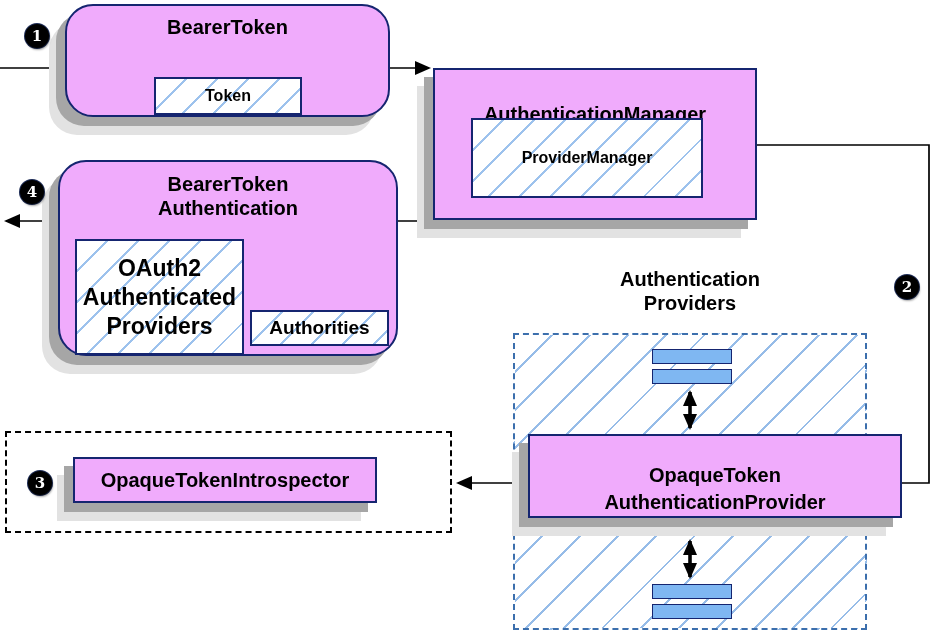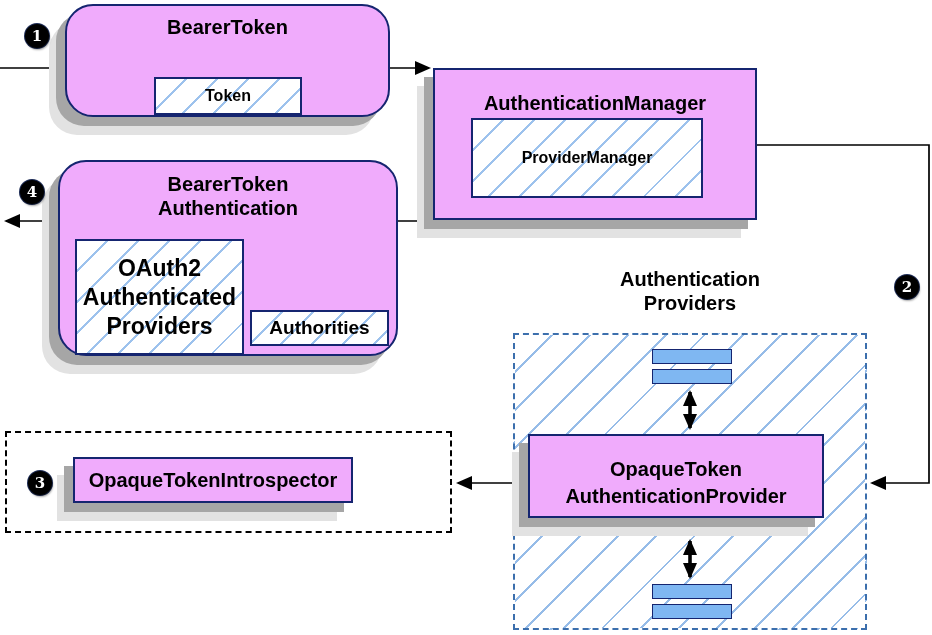--- a/index.html
+++ b/index.html
@@ -28,24 +28,24 @@
 
   
   .bluebox {
     position: absolute; background: #f0abfc; border: 2px solid #152570;
     box-shadow: -9px 9px 0 0 #a6a6a6, -16px 18px 0 0 #e2e2e2;
     text-align: center; font-size: 20px; line-height: 24px;
   }
   .rounded { border-radius: 28px; }
 
   .box-bta-token { left: 65px; top: 4px; width: 325px; height: 113px; padding-top: 9px; }
-  .box-authmanager { left: 433px; top: 68px; width: 324px; height: 152px; padding-top: 21px; }
+  .box-authmanager { left: 433px; top: 68px; width: 324px; height: 152px; padding-top: 32px; }
   .box-bta { left: 58px; top: 160px; width: 340px; height: 196px; padding-top: 10px; }
-  .box-otap { left: 528px; top: 434px; width: 296px; height: 84px; padding-top: 20px; line-height: 27px; }
-  .box-oti { left: 73px; top: 457px; width: 280px; height: 46px; padding-top: 9px; }
+  .box-otap { left: 528px; top: 434px; width: 374px; height: 84px; padding-top: 26px; line-height: 27px; }
+  .box-oti { left: 73px; top: 457px; width: 304px; height: 46px; padding-top: 9px; }
 
   
   .hbox {
     position: absolute; border: 2px solid #152570;
     background:
       repeating-linear-gradient(135deg,
         rgba(255,255,255,0) 0px, rgba(255,255,255,0) 20px,
         #9dc2ed 20px, #9dc2ed 22px);
     background-color: #ffffff;
     display: flex; flex-direction: column; align-items: center; justify-content: center;

